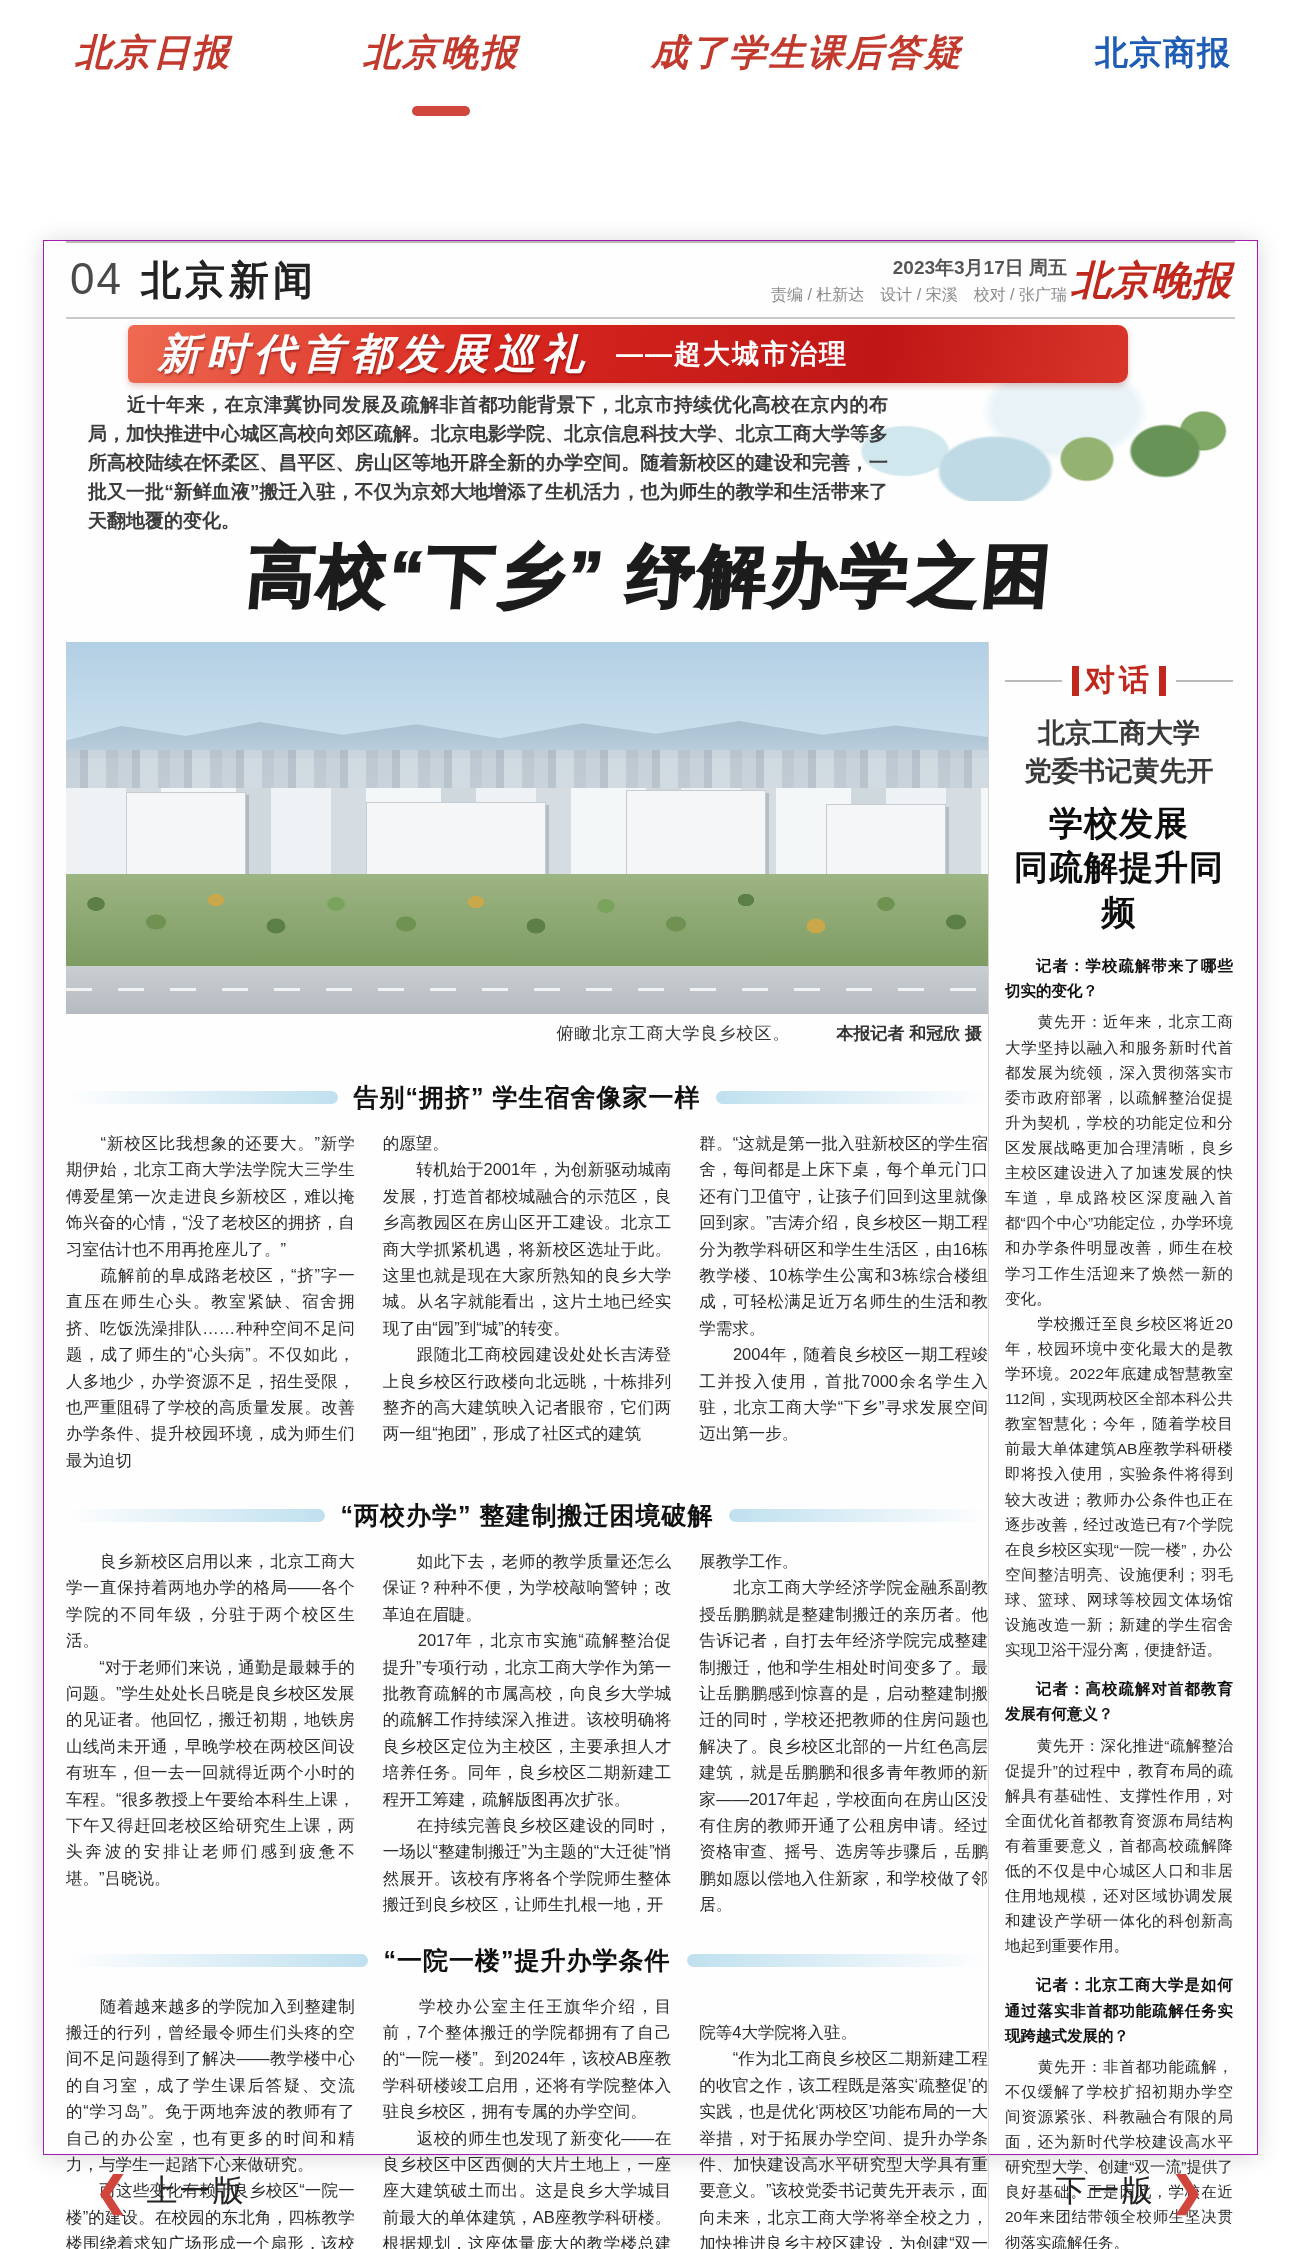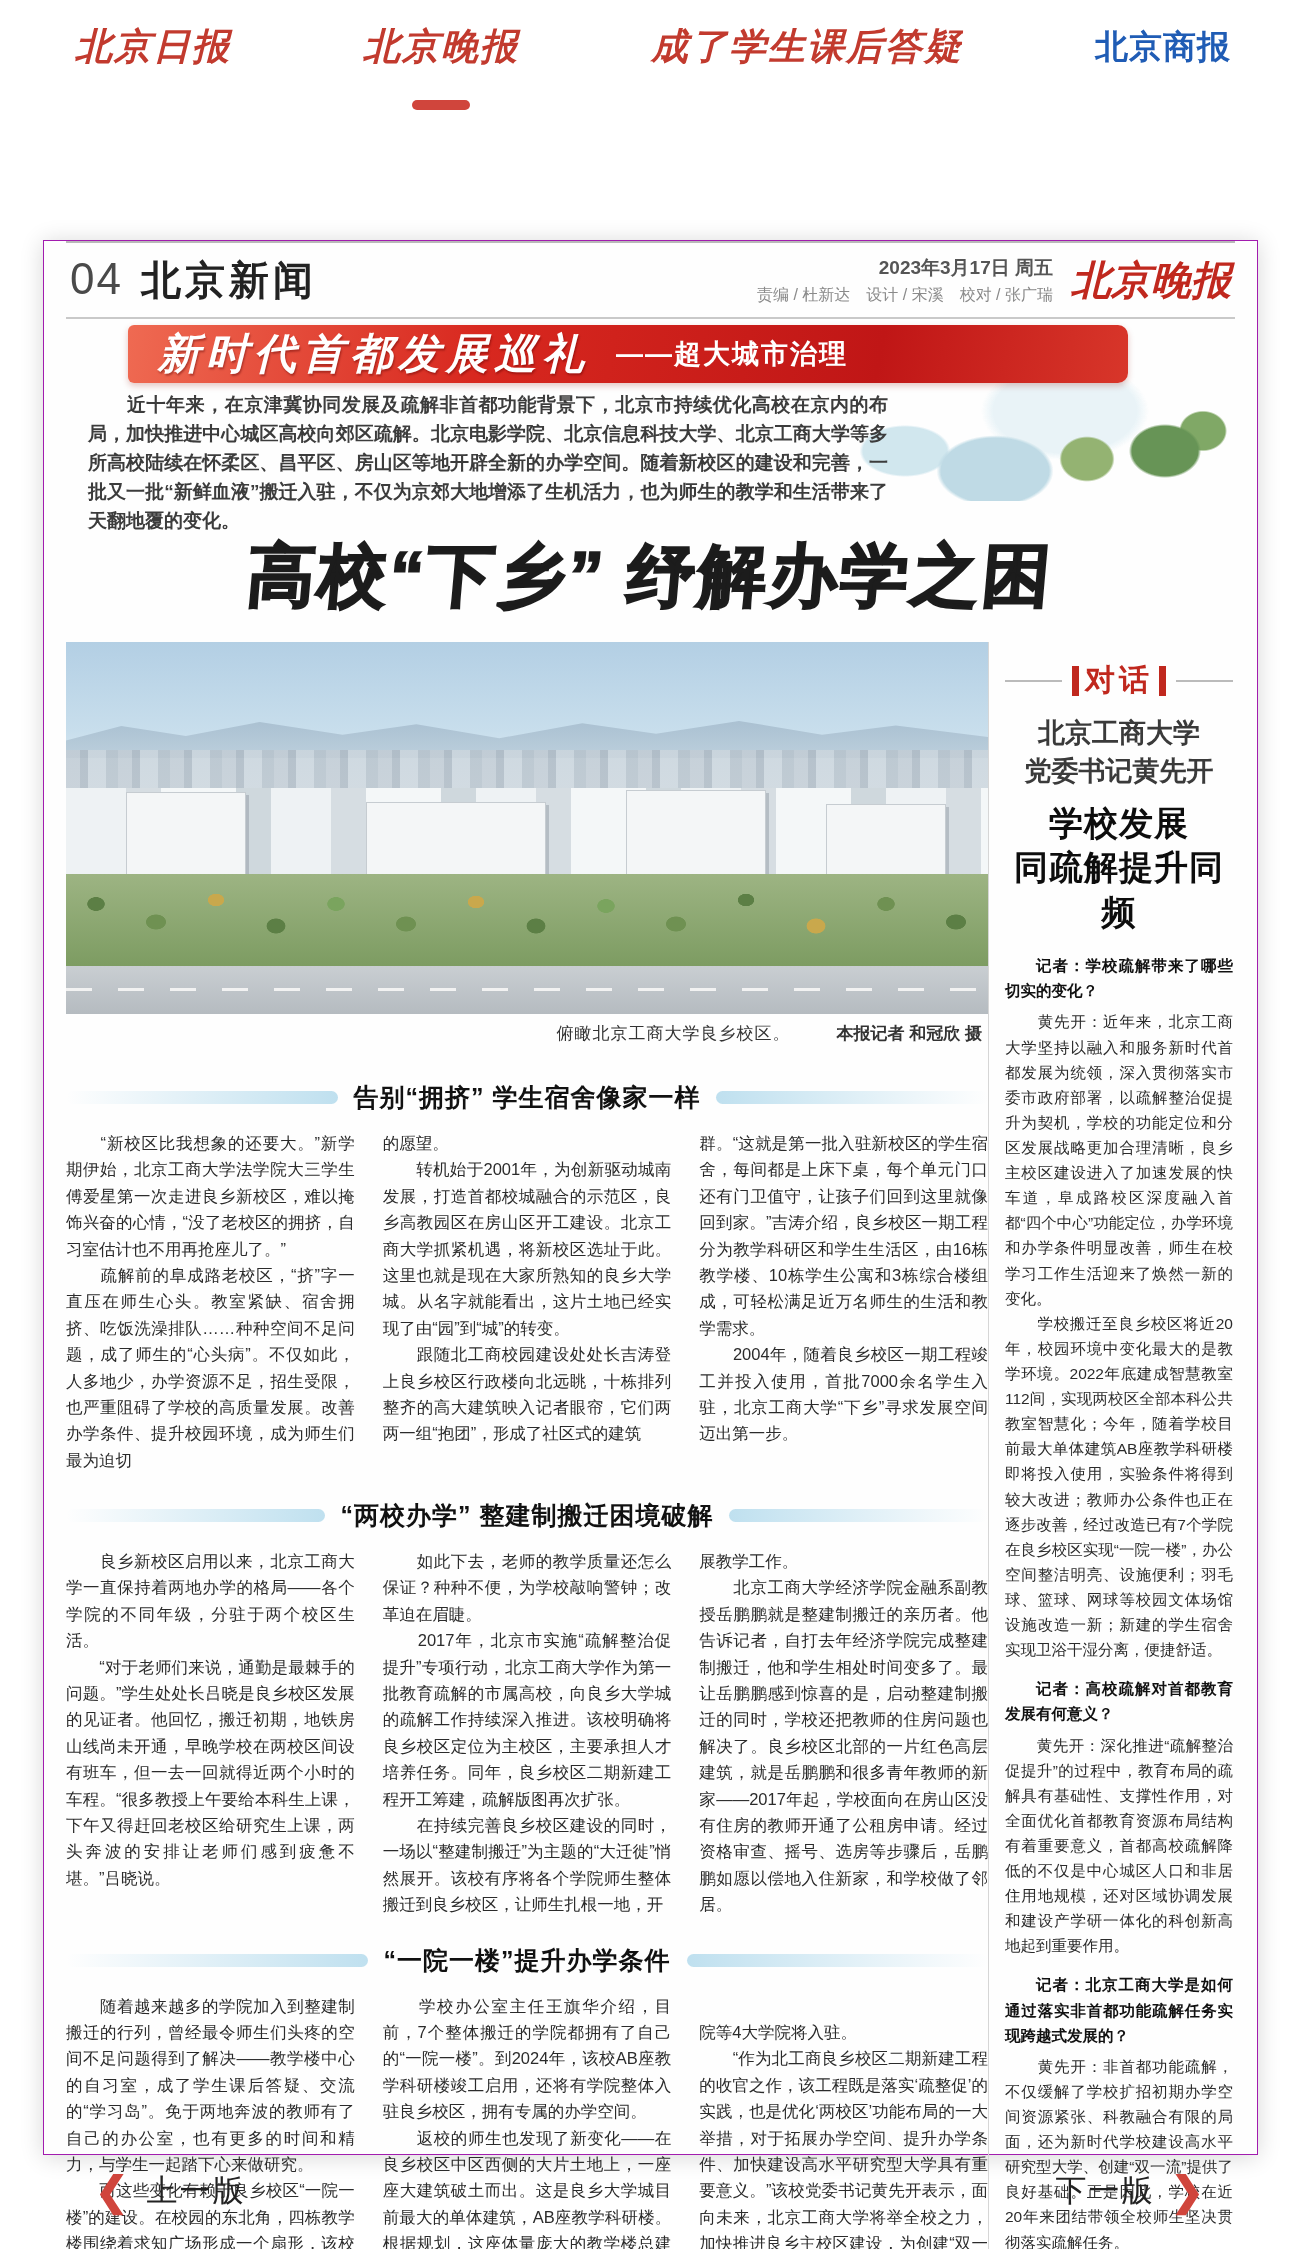--- a/index.html
+++ b/index.html
@@ -1,33 +1,33 @@
 <!DOCTYPE html>
 <html><head>
 <meta charset="utf-8">
 <style>
   * { margin:0; padding:0; box-sizing:border-box; }
   html,body { background:#ffffff; }
   body { width:1301px; height:2249px; position:relative; font-family:"Liberation Sans", sans-serif; color:#1a1a1a; }
 
   
   .topnav { position:absolute; top:0; left:0; width:1301px; height:135px; background:#fff; display:flex; align-items:flex-start; }
-  .tabs { display:flex; width:100%; padding:22px 70px 0 75px; justify-content:space-between; align-items:center; }
+  .tabs { display:flex; width:100%; padding:28px 70px 0 75px; justify-content:space-between; align-items:center; }
   .tab { position:relative; font-family:"DejaVu Serif", serif; font-style:italic; font-weight:bold; font-size:37px; color:#c23a2e; cursor:pointer; letter-spacing:2px; white-space:nowrap; }
   .tab.blue { font-style:normal; font-family:"Liberation Sans", sans-serif; color:#1f5cb5; font-size:33px; letter-spacing:1px; }
   .tab .tab-underline { position:absolute; left:50%; transform:translateX(-50%); bottom:-38px; width:58px; height:10px; border-radius:5px; background:#d0453c; }
 
   
   .sheet { position:absolute; left:43px; top:240px; width:1215px; height:1915px; background:#fefefe; box-shadow:0 2px 22px rgba(0,0,0,0.16); border:1px solid #a21caf; padding:0 22px; }
 
   .ph-rule { border-top:2px solid #b9b9b9; }
   .pheader { display:flex; justify-content:space-between; align-items:center; height:74px; padding:0 4px; }
   .pnum { font-size:44px; color:#4a4a4a; letter-spacing:2px; display:flex; align-items:baseline; gap:18px; }
   .pnum b { font-size:40px; color:#222; font-weight:bold; letter-spacing:4px; }
-  .pright { display:flex; align-items:center; gap:18px; }
+  .pright { display:flex; align-items:center; gap:4px; }
   .pdate { text-align:right; }
   .pdate .d1 { font-size:19px; font-weight:bold; color:#555; }
   .pdate .d2 { font-size:16px; color:#8a8a8a; margin-top:4px; }
   .masthead { font-family:"DejaVu Serif", serif; font-style:italic; font-weight:bold; font-size:40px; color:#c0281e; white-space:nowrap; }
 
   
   .bannerwrap { position:relative; border-top:2px solid #c9c9c9; padding-top:6px; height:150px; }
   .banner { position:relative; width:1000px; height:58px; margin-left:62px; background:linear-gradient(100deg,#ef6a52 0%,#d8281f 35%,#c01616 75%,#d8362a 100%); border-radius:6px 10px 10px 6px; display:flex; align-items:center; padding:0 30px; box-shadow:0 3px 6px rgba(150,30,20,.25); z-index:2; }
   .banner-title { font-family:"DejaVu Serif", serif; font-style:italic; font-weight:bold; font-size:42px; color:#fff; letter-spacing:6px; text-shadow:1px 2px 2px rgba(90,0,0,.4); }
   .banner-sub { font-size:27px; font-weight:bold; color:#fff; margin-left:26px; letter-spacing:2px; }

